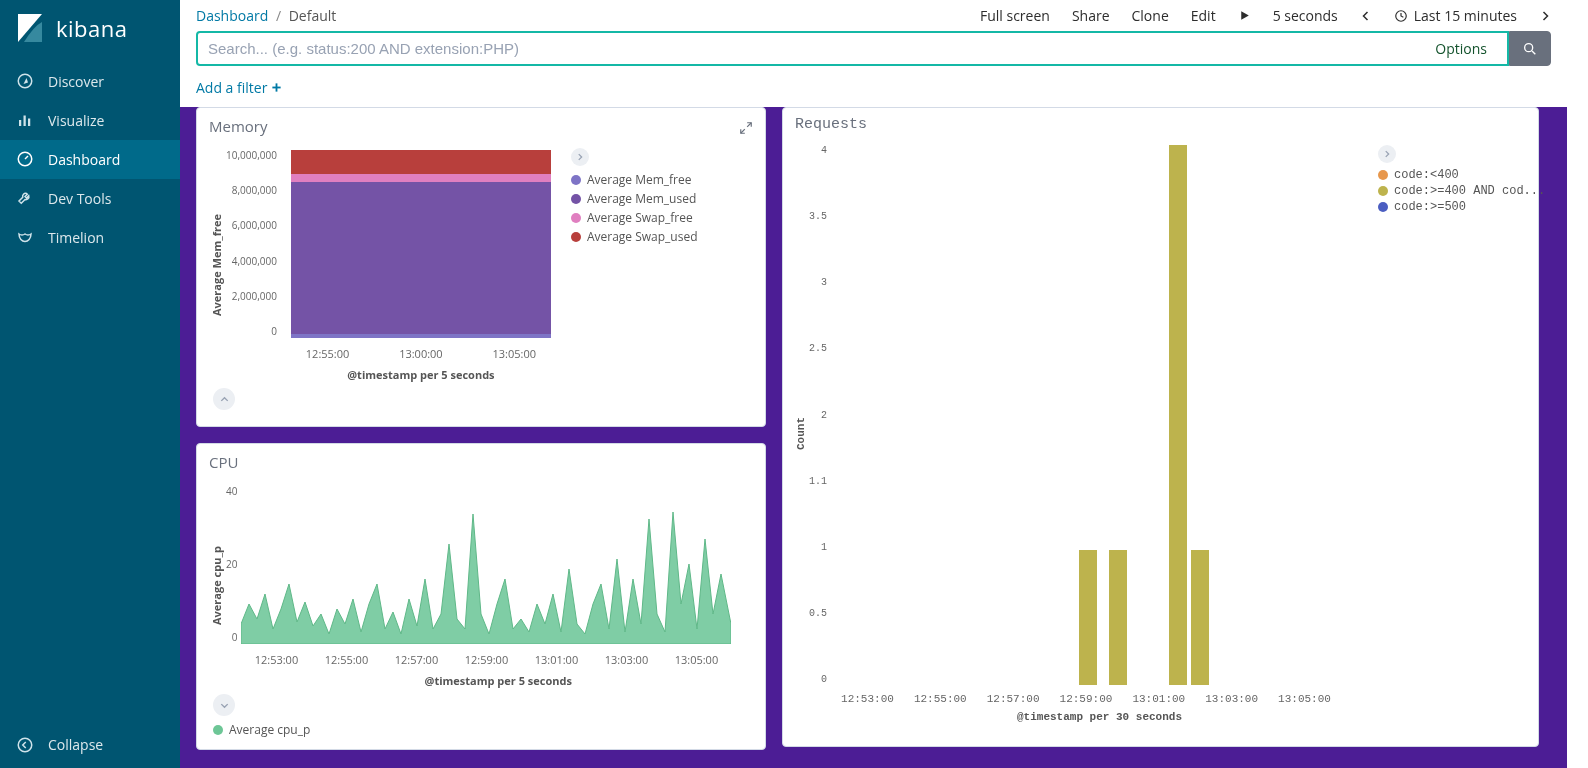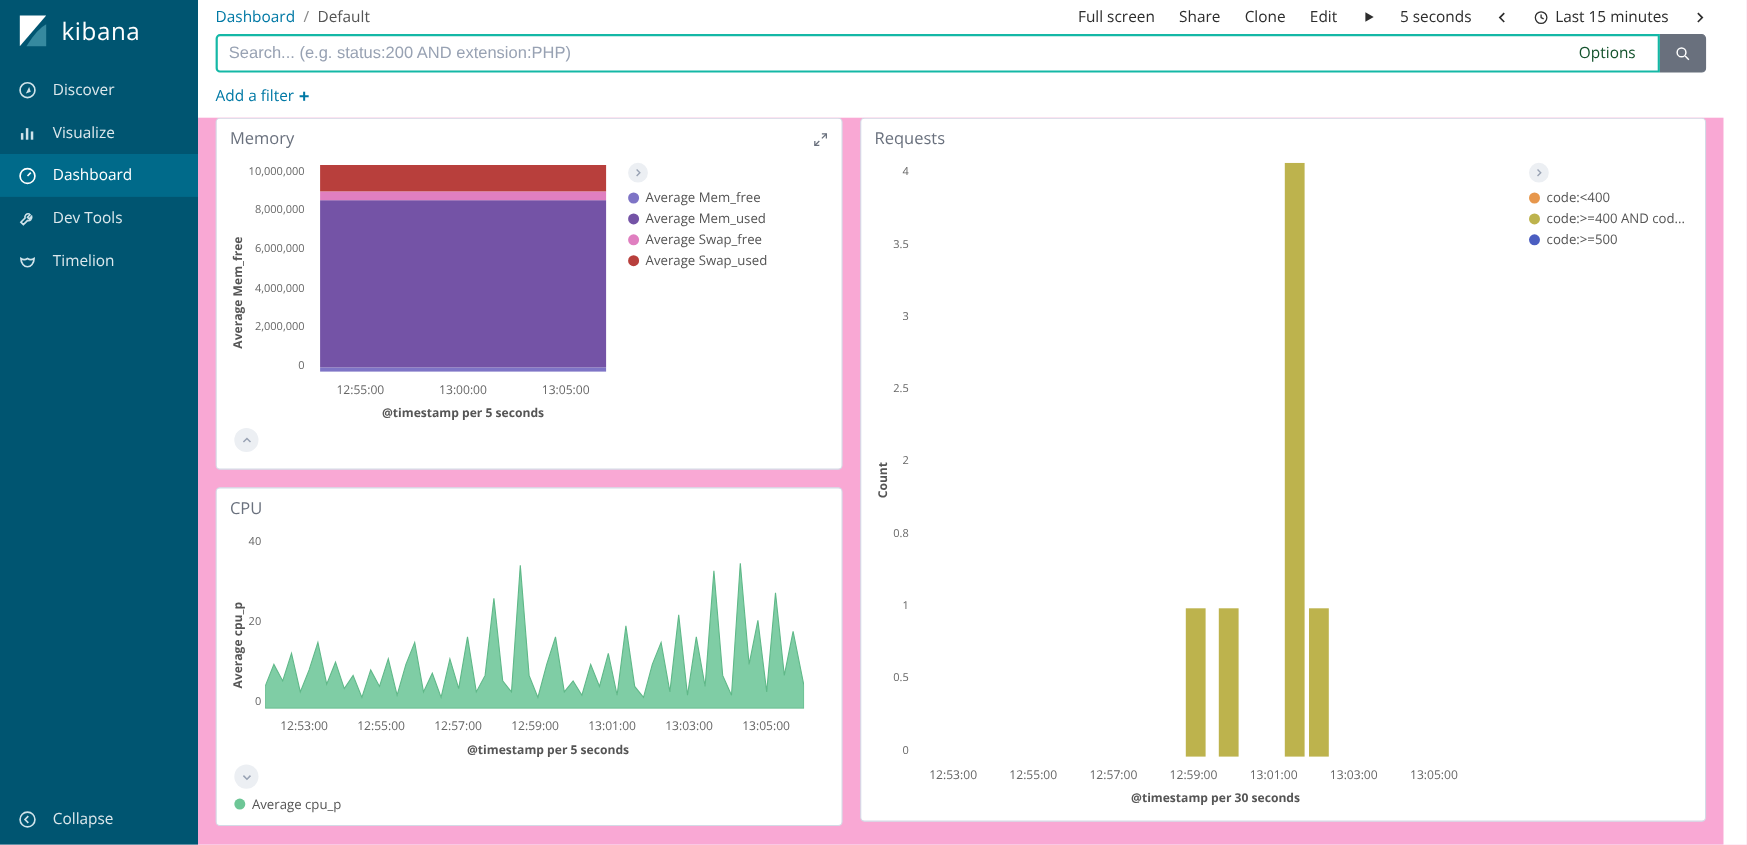--- a/index.html
+++ b/index.html
@@ -5,21 +5,21 @@
   * { box-sizing: border-box; margin: 0; padding: 0; }
   body { font-family: "Open Sans", Helvetica, Arial, sans-serif; font-size: 14px; color: #2d2d2d; background: #fff; }
   .app { display: flex; height: 768px; width: 1567px; overflow: hidden; }
 
   
   .sidebar { width: 180px; background: #005571; color: #fff; display: flex; flex-direction: column; }
   .logo { display: flex; align-items: center; gap: 10px; padding: 12px 14px 18px 14px; }
   .logo-mark { width: 32px; height: 32px; }
   .logo-text { font-size: 22px; font-weight: 400; color: #fff; letter-spacing: .5px; }
   .nav { flex: 1; }
-  .nav-item { display: flex; align-items: center; gap: 14px; padding: 10px 16px; color: #dce8ec; cursor: pointer; font-size: 14px; }
+  .nav-item { display: flex; gap: 14px; padding: 10px 16px; color: #dce8ec; cursor: pointer; font-size: 14px; }
   .nav-item.active { background: #006a8a; color: #fff; }
   .nav-item .icn { width: 18px; height: 18px; display:inline-flex; align-items:center; justify-content:center; }
   .collapse { display:flex; align-items:center; gap:14px; padding: 14px 16px; color:#dce8ec; cursor:pointer; border-top: none; text-align: center;}
   .collapse .icn { width:18px; height:18px; }
 
   
   .main { flex:1; display:flex; flex-direction:column; background:#fff; }
   .topbar { display:flex; align-items:center; padding: 6px 16px 2px 16px; gap: 8px; color:#2d2d2d;}
   .breadcrumb a { color:#0079a5; text-decoration:none; }
   .breadcrumb .sep { color:#888; padding: 0 4px; }
@@ -31,21 +31,21 @@
   .searchbox { flex:1; display:flex; align-items:center; border:2px solid #14b8a6; border-radius:4px 0 0 4px; padding: 6px 10px; background:#fff;}
   .searchbox input { flex:1; border:none; outline:none; font-size:15px; color:#333; background:transparent;}
   .searchbox input::placeholder { color:#98a2b3;}
   .options-link { color:#14532d; padding: 0 10px; align-self:center; cursor:pointer; font-size:14px; margin-left: -72px; z-index:2; background:#fff;}
   .search-btn { width:42px; background:#69707d; border:1px solid #69707d; border-radius: 0 4px 4px 0; display:flex; align-items:center; justify-content:center; cursor:pointer;}
   .search-btn svg { fill:#fff; }
 
   .filterbar { padding: 4px 16px 10px 16px; }
   .add-filter { color:#0079a5; cursor:pointer; font-size:14px; display:inline-flex; align-items:center; gap:4px;}
 
-  .content { flex:1; overflow:auto; padding: 0 16px 16px 16px; background:#f9a8d4;}
+  .content { flex:1; overflow:auto; padding: 0 28px 16px 16px; background:#4c1d95;}
   .grid { display:flex; gap:16px; }
   .col { display:flex; flex-direction:column; gap:16px; }
   .col-left { width: 570px; }
   .col-right { flex:1; }
 
   .panel { border:1px solid #d3dae6; border-radius:4px; background:#fff; position:relative;}
   .panel-head { display:flex; align-items:center; padding: 8px 12px; color:#69707d; font-size:15px;}
   .panel-head .spacer { flex:1; }
   .expand-icn { width:14px; height:14px; cursor:pointer; color:#69707d;}
   .panel-body { padding: 4px 10px 10px 10px; position:relative;}
@@ -305,34 +305,34 @@
                 <div class="legend-item">
                     <span class="legend-dot" style="background:#6dc696"></span>
                     <span>Average cpu_p</span>
                   </div>
               </div>
             </div>
           </div>
         </div>
 
         <div class="col col-right">
-          <div class="panel" style="height:640px;">
+          <div class="panel" style="height:640px;font-family:Liberation Mono, monospace;">
             <div class="panel-head">
               <span>Requests</span>
             </div>
             <div class="panel-body" style="height:590px;">
               <div class="chart-wrap" style="height:100%;">
                 <div class="ylabel">Count</div>
                 <div class="yticks" style="height:540px;">
                   <span>4</span>
                   <span>3.5</span>
                   <span>3</span>
                   <span>2.5</span>
                   <span>2</span>
-                  <span>0.8</span>
+                  <span>1.1</span>
                   <span>1</span>
                   <span>0.5</span>
                   <span>0</span>
                 </div>
                 <div style="flex:1;">
                   <svg class="plot" width="510" height="540" preserveAspectRatio="none" viewBox="0 0 510 540">
 
                     <rect x="248" y="405" width="18" height="135" fill="#bdb34d"></rect>
                     <rect x="278" y="405" width="18" height="135" fill="#bdb34d"></rect>
                     <rect x="338" y="0" width="18" height="540" fill="#bdb34d"></rect>

